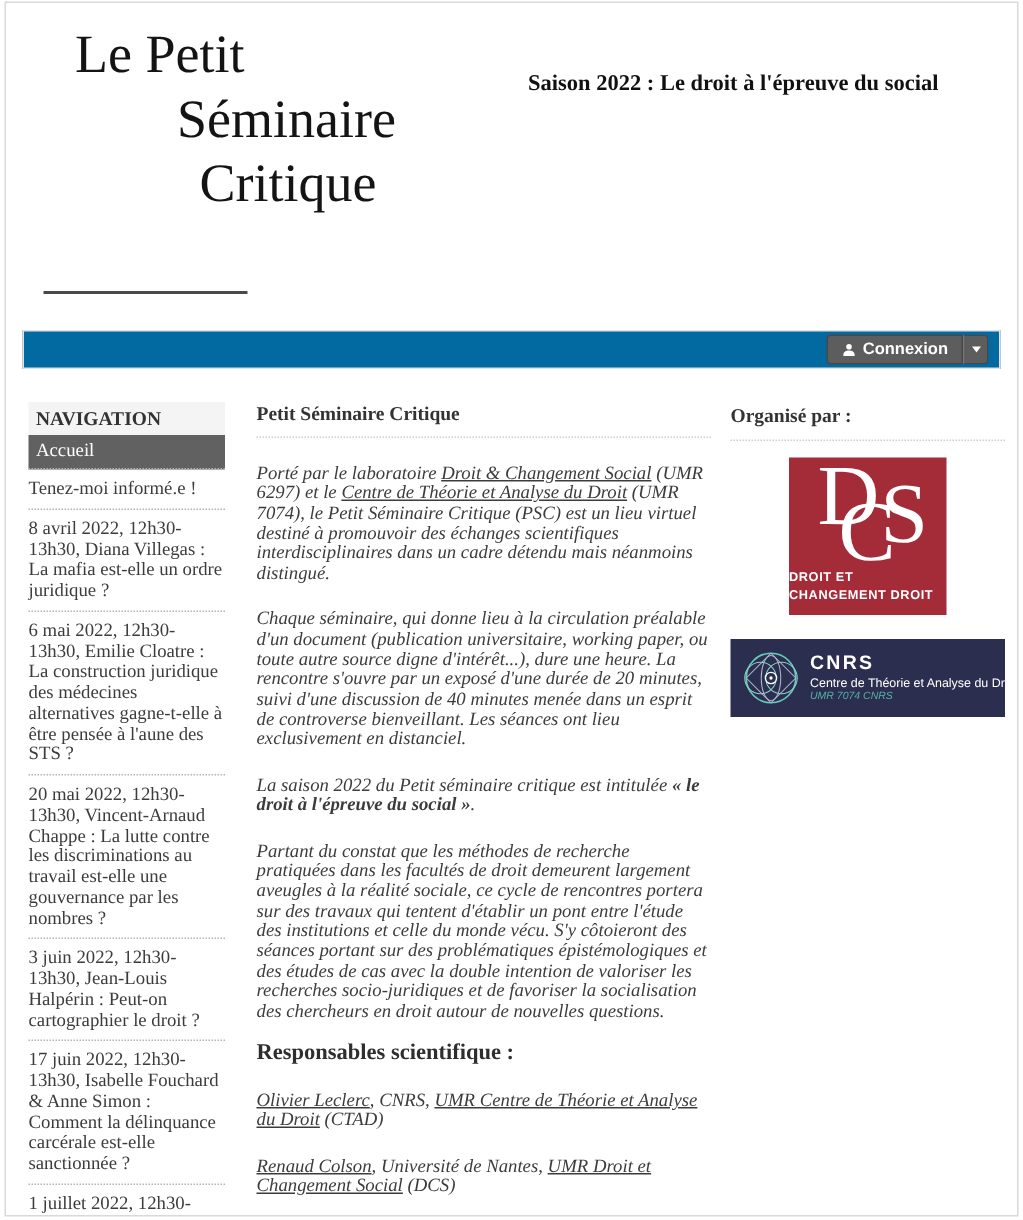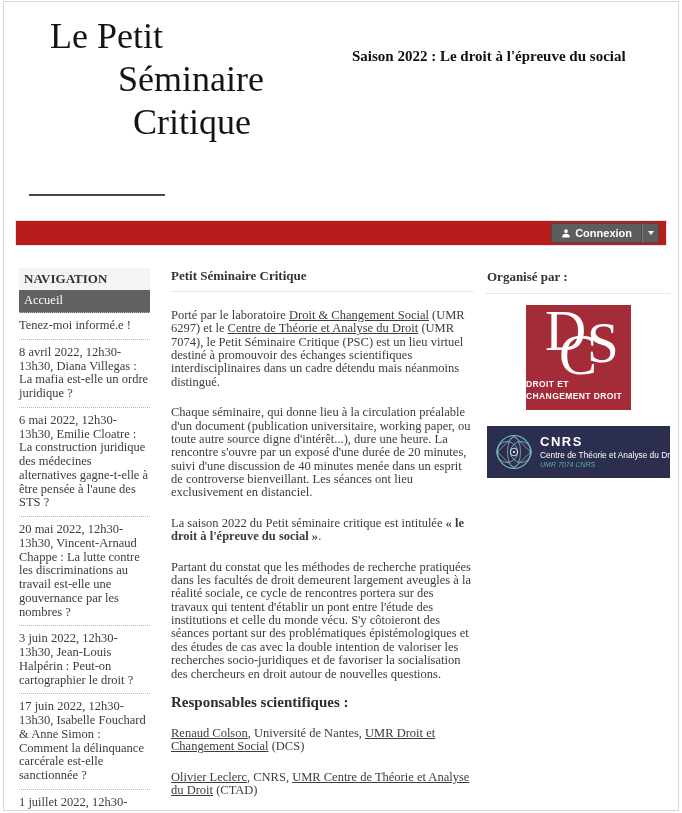--- a/index.html
+++ b/index.html
@@ -11,42 +11,42 @@
   
   .banner { position:relative; height:218px; }
   .site-title { padding-top:13px; font-size:36px; line-height:43px; color:#141414; }
   .site-title .l0 { margin-left:46px; }
   .site-title .l1 { margin-left:114px; }
   .site-title .l2 { margin-left:129px; }
   .season { position:absolute; left:348px; top:46px; font-size:15px; font-weight:bold; color:#111; }
   .header-rule { position:absolute; left:25px; top:192px; width:136px; border-top:2px solid #4a4a4a; }
 
   
-  .navbar { margin:0 11px; height:26px; background:#b91c1c; border:1px solid #e3e3e3; position:relative; }
+  .navbar { margin:0 11px; height:26px; background:#0369a1; border:1px solid #e3e3e3; position:relative; }
   .btn-group { position:absolute; right:7px; top:2px; display:flex; }
   .btn { background:#5d5d5d; border:1px solid #484848; color:#fff;
          font-family:"Liberation Sans", sans-serif; font-size:11px; font-weight:bold;
          height:20px; display:flex; align-items:center; cursor:pointer; }
   .btn-main { gap:4px; padding:0 9px; border-radius:3px 0 0 3px; }
   .btn-caret { width:17px; justify-content:center; border-left:1px solid #777; border-radius:0 3px 3px 0; }
   .caret { width:0; height:0; border-left:3px solid transparent; border-right:3px solid transparent; border-top:4px solid #fff; }
 
   
   .content { display:flex; margin-top:22px; padding:0 11px 0 15px; align-items:flex-start; }
 
   .sidebar { width:131px; flex:none; font-size:12.5px; line-height:1.1; }
   .nav-header { background:#f4f4f4; font-weight:bold; font-size:13px; color:#333; padding:4px 5px; }
   .nav-list { list-style:none; margin:0; padding:0; }
   .nav-list li { padding:6px 0; border-bottom:1px dotted #b5b5b5; cursor:pointer; }
   .nav-list li:last-child { border-bottom:none; }
   .nav-list li.active { background:#616161; color:#fff; padding:4px 5px; }
 
   .main { width:303px; flex:none; margin-left:21px; font-size:12.5px; line-height:1.07; }
   .col-title { font-size:13px; font-weight:bold; color:#333; margin:0 0 10px; padding:1px 0 8px; border-bottom:1px dotted #cfcfcf; }
-  .main p { margin:17px 0 13px; }
+  .main p { margin:17px 0 13px;font-style:italic; }
   .main h3 { font-size:15px; color:#2e2e2e; margin:3px 0 13px; }
   a { color:#3c3c3c; text-decoration:underline; cursor:pointer; }
   .b { font-weight:bold; }
 
   .right { width:183px; flex:none; margin-left:13px; font-size:12.5px; }
 
   
   .dcs-logo { width:105px; height:105px; background:#a42b38; position:relative; margin:11px 0 16px 39px; cursor:pointer; }
   .dcs-letter { position:absolute; color:#fff; font-family:"Liberation Serif", serif; font-size:57px; line-height:1; }
   .dcs-d { left:19px; top:-3px; }
@@ -116,25 +116,25 @@
       <h2 class="col-title">Petit Séminaire Critique</h2>
 
       <p><span>Porté par le laboratoire </span><a>Droit &amp; Changement Social</a><span> (UMR 6297) et le </span><a>Centre de Théorie et Analyse du Droit</a><span> (UMR 7074), le Petit Séminaire Critique (PSC) est un lieu virtuel destiné à promouvoir des échanges scientifiques interdisciplinaires dans un cadre détendu mais néanmoins distingué.</span></p>
 
       <p>Chaque séminaire, qui donne lieu à la circulation préalable d'un document (publication universitaire, working paper, ou toute autre source digne d'intérêt...), dure une heure. La rencontre s'ouvre par un exposé d'une durée de 20 minutes, suivi d'une discussion de 40 minutes menée dans un esprit de controverse bienveillant. Les séances ont lieu exclusivement en distanciel.</p>
 
       <p><span>La saison 2022 du Petit séminaire critique est intitulée </span><span class="b">« le droit à l'épreuve du social »</span><span>.</span></p>
 
       <p>Partant du constat que les méthodes de recherche pratiquées dans les facultés de droit demeurent largement aveugles à la réalité sociale, ce cycle de rencontres portera sur des travaux qui tentent d'établir un pont entre l'étude des institutions et celle du monde vécu. S'y côtoieront des séances portant sur des problématiques épistémologiques et des études de cas avec la double intention de valoriser les recherches socio-juridiques et de favoriser la socialisation des chercheurs en droit autour de nouvelles questions.</p>
 
-      <h3>Responsables scientifiques :</h3>
+      <h3>Responsables scientifique :</h3>
+
+      <p><a>Olivier Leclerc</a><span>, CNRS, </span><a>UMR Centre de Théorie et Analyse du Droit</a><span> (CTAD)</span></p>
 
       <p><a>Renaud Colson</a><span>, Université de Nantes, </span><a>UMR Droit et Changement Social</a><span> (DCS)</span></p>
-
-      <p><a>Olivier Leclerc</a><span>, CNRS, </span><a>UMR Centre de Théorie et Analyse du Droit</a><span> (CTAD)</span></p>
 
       <h3>Lien de connexion :</h3>
 
       <p class="meeting">
         </p>
 
       <p></p>
 
     </main>
 

